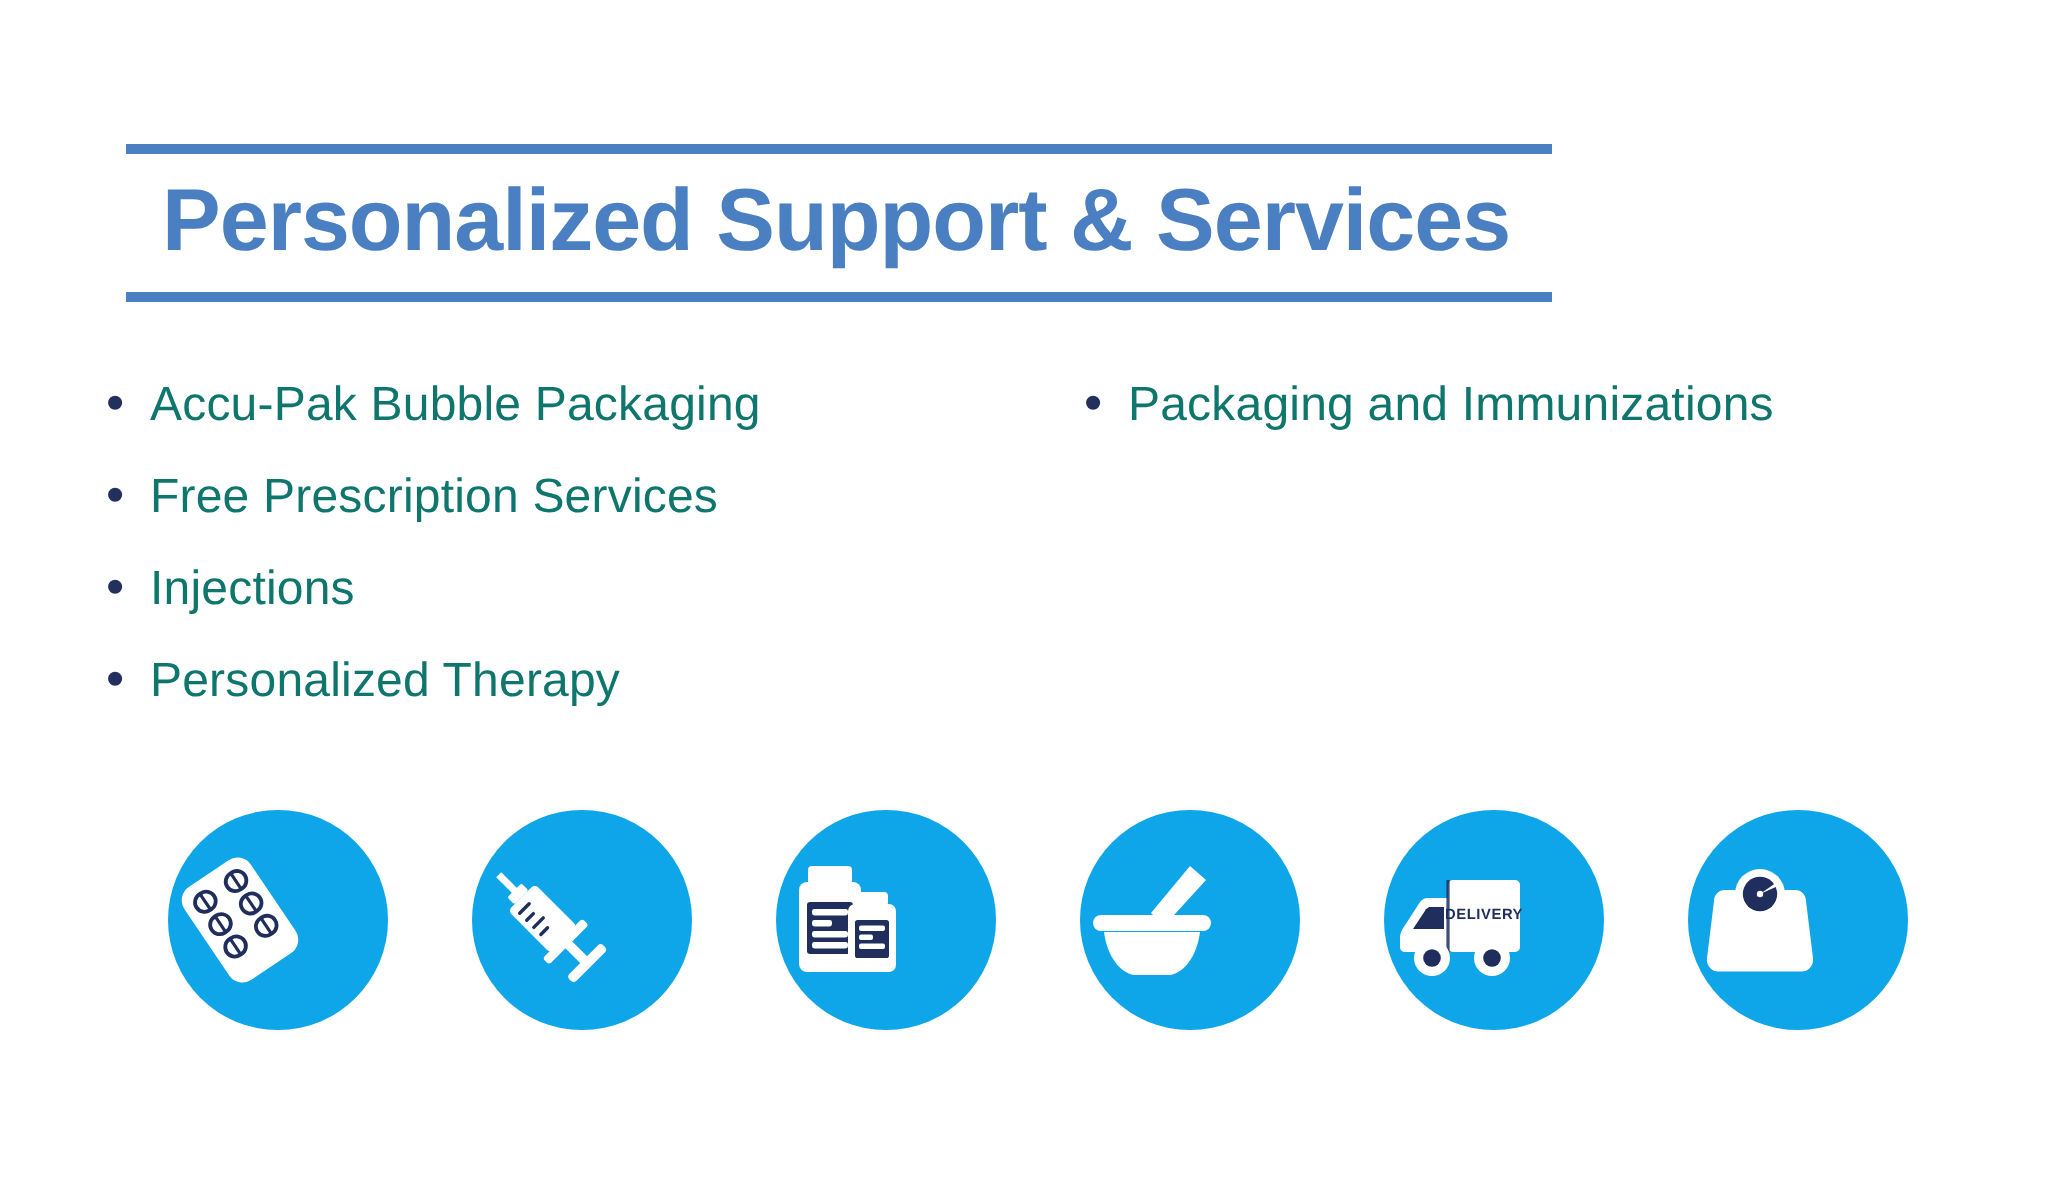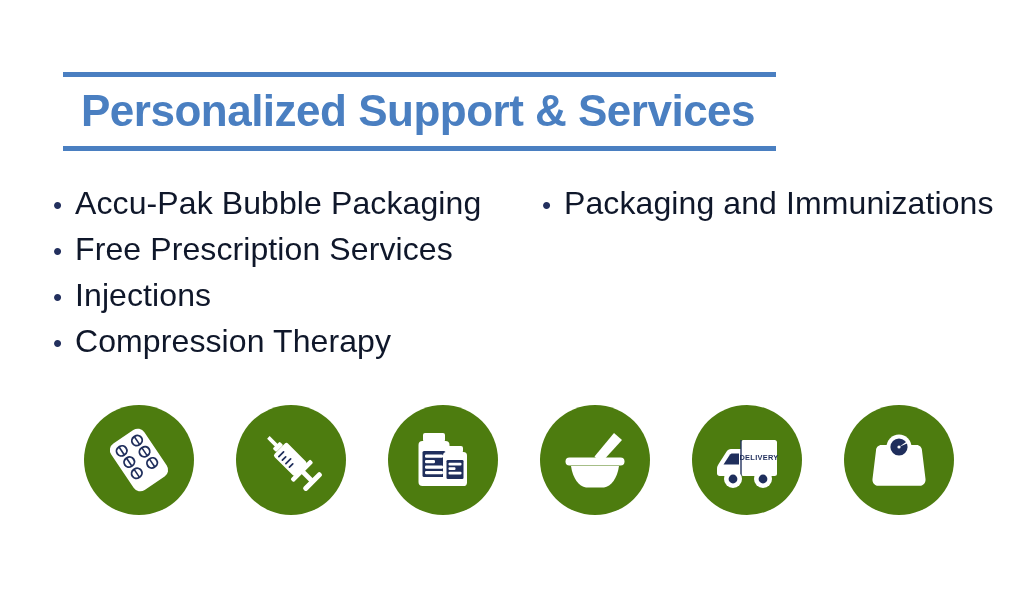--- a/index.html
+++ b/index.html
@@ -41,43 +41,43 @@
   .bullet-dot{
     color:#23305E;
     font-size:26px;
     line-height:1;
     width:22px;
     flex:0 0 22px;
     text-align:left;
     padding-left:4px;
   }
   .bullet-label{
-    color:#0f172a;
-    font-size:32px;
+    color:#0f766e;
+    font-size:24px;
     line-height:46px;
     white-space:nowrap;
     letter-spacing:0.1px;
     text-align:right;
   }
 
   
   .icon-row{
     position:absolute;
     left:84px;
     top:405px;
     width:870px;
     height:110px;
   }
   .icon-badge{
     position:absolute;
     top:0;
     width:110px;height:110px;
     border-radius:50%;
-    background:#4d7c0f;
-    display:flex;align-items:center;justify-content:center;
+    background:#0ea5e9;
+    display:flex;align-items:center;justify-content:flex-start;
   }
   .icon-badge svg{display:block;}
 </style>
 </head>
 <body>
 
 <div class="slide">
 
   <div class="title-block">
     <div class="rule top"></div>
@@ -95,21 +95,21 @@
       <div class="bullet-row">
         <span class="bullet-dot">•</span>
         <span class="bullet-label">Free Prescription Services</span>
       </div>
       <div class="bullet-row">
         <span class="bullet-dot">•</span>
         <span class="bullet-label">Injections</span>
       </div>
       <div class="bullet-row">
         <span class="bullet-dot">•</span>
-        <span class="bullet-label">Compression Therapy</span>
+        <span class="bullet-label">Personalized Therapy</span>
       </div>
     </div>
 
     <div class="col col-right">
       <div class="bullet-row">
         <span class="bullet-dot">•</span>
         <span class="bullet-label">Packaging and Immunizations</span>
       </div>
     </div>
 

